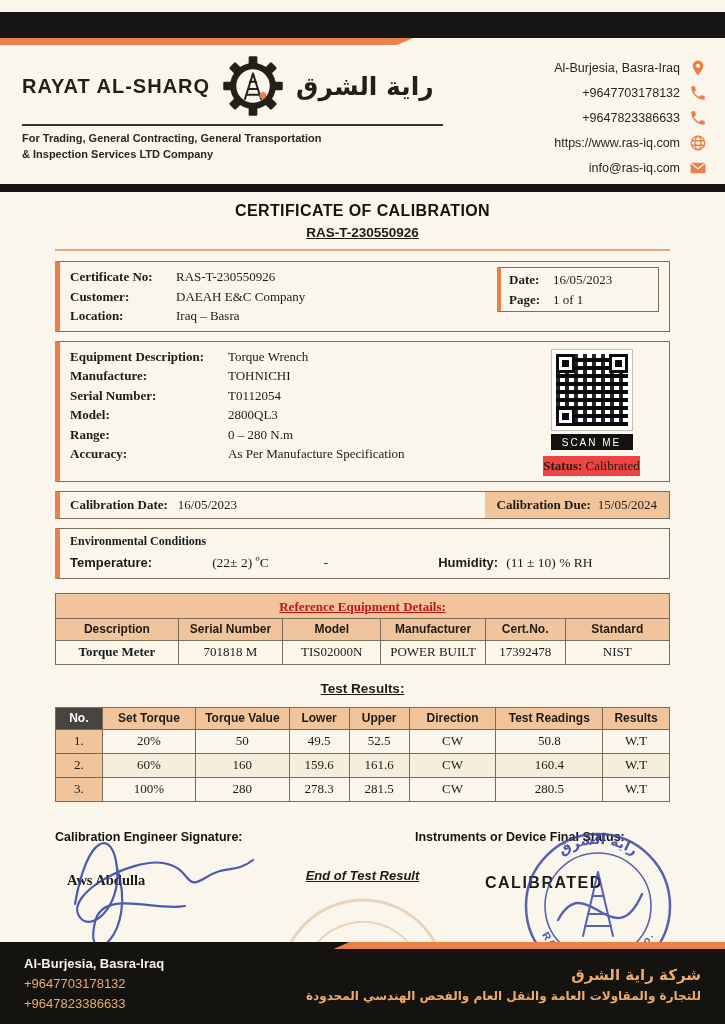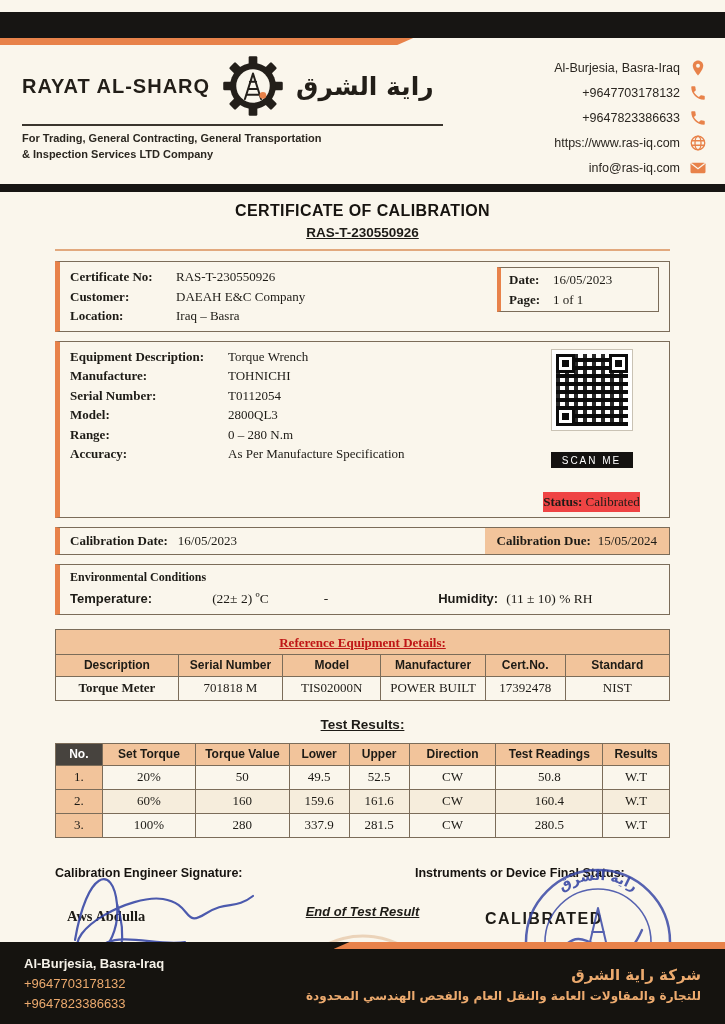--- a/index.html
+++ b/index.html
@@ -43,21 +43,21 @@
   .cert-box { display:flex; }
   .cert-left { flex:1; }
   .cert-left .label { width:106px; }
   .cert-right { border:1.4px solid #7b6c59; border-left:4px solid #e8824a; width:162px; align-self:flex-start; padding:2px 8px; margin-left:auto; }
   .cert-right .label { width:44px; }
 
   
   .equip-box { display:flex; }
   .equip-left { flex:1; }
   .equip-left .label { width:158px; }
-  .equip-right { width:135px; display:flex; flex-direction:column; align-items:center; gap:21px; padding-top:2px; }
+  .equip-right { width:135px; display:flex; flex-direction:column; align-items:center; gap:3px; padding-top:2px; }
   .qr-wrap { background:#ffffff; padding:4px; border:1px solid #c9c2b4; }
   .qr { position:relative; width:72px; height:72px;
     background-image:
       repeating-linear-gradient(90deg, rgba(10,10,10,.88) 0 4px, transparent 4px 9px),
       repeating-linear-gradient(0deg, #0c0c0c 0 4px, #ffffff 4px 8px); }
   .qr .finder { position:absolute; width:19px; height:19px; border:3px solid #0c0c0c; background:#ffffff; }
   .qr .finder::after { content:""; position:absolute; left:3px; top:3px; width:7px; height:7px; background:#0c0c0c; }
   .qr .f-tl { left:0; top:0; } .qr .f-tr { right:0; top:0; } .qr .f-bl { left:0; bottom:0; }
   .scanme { width:82px; background:#141210; color:#fff; font-family:"Liberation Sans",sans-serif; font-size:10px; letter-spacing:2px; text-align:center; padding:3px 0 2px; }
   .status-chip { background:#ef4444; padding:2px 0; font-size:13px; margin-top:3px; white-space:nowrap; }
@@ -358,21 +358,21 @@
           <td>159.6</td>
           <td>161.6</td>
           <td>CW</td>
           <td>160.4</td>
           <td>W.T</td>
         </tr>
         <tr>
           <td class="no-cell">3.</td>
           <td>100%</td>
           <td>280</td>
-          <td>337.9</td>
+          <td>278.3</td>
           <td>281.5</td>
           <td>CW</td>
           <td>280.5</td>
           <td>W.T</td>
         </tr>
       </tbody>
     </table>
 
     <div class="sig-area">
       <div class="sig-left">

